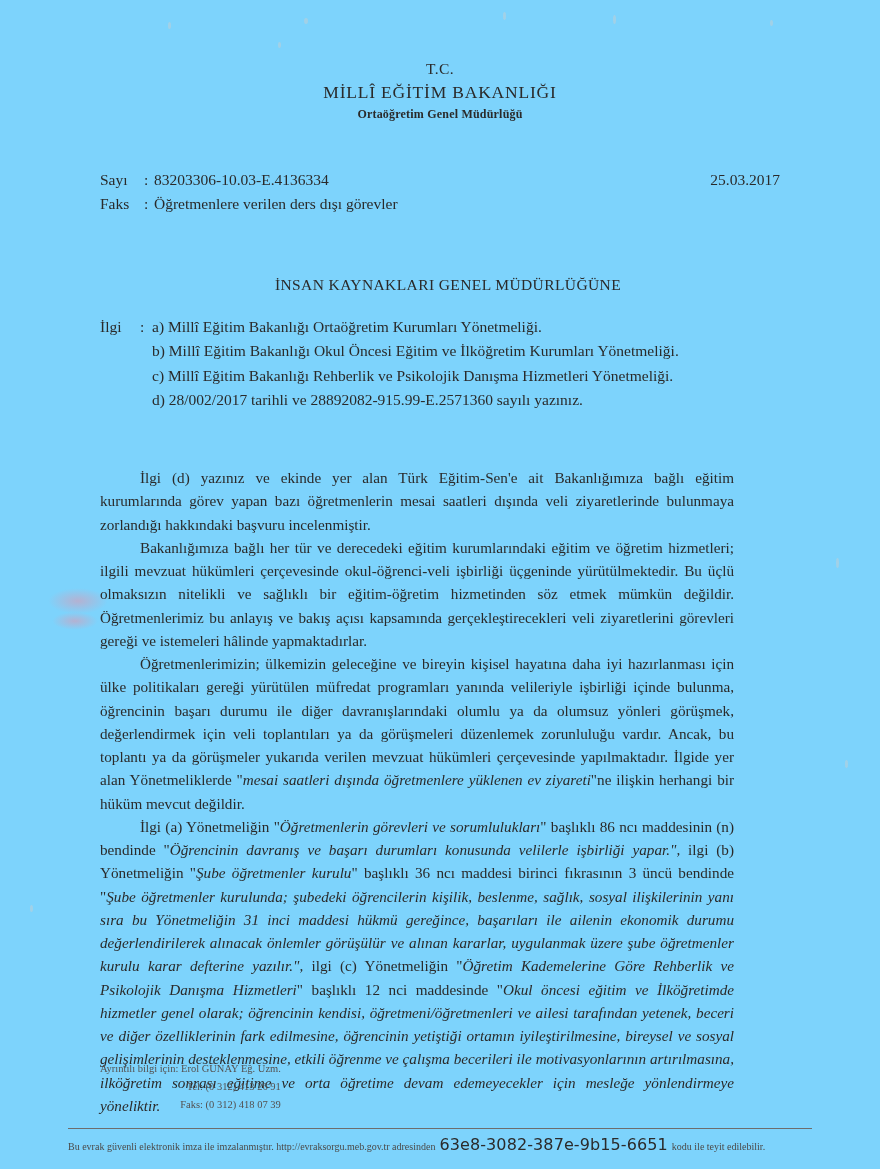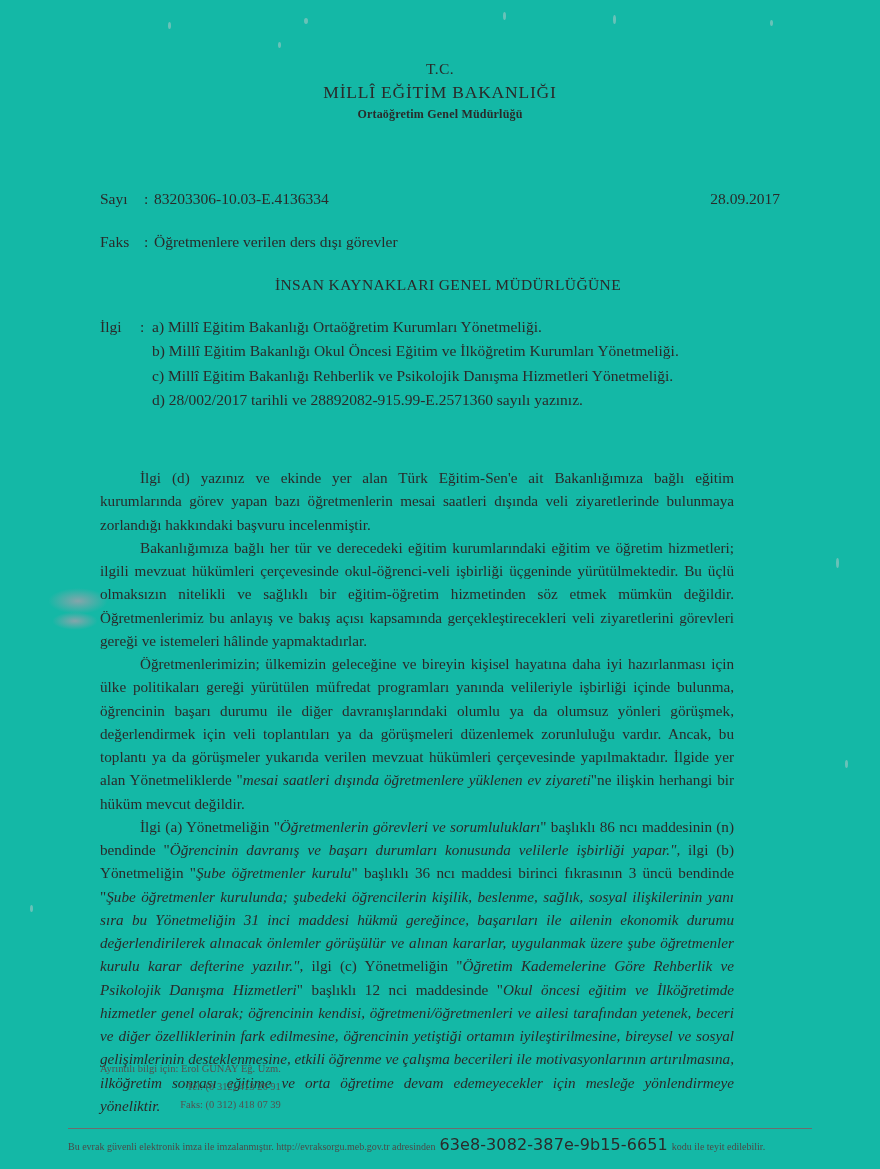--- a/index.html
+++ b/index.html
@@ -5,21 +5,21 @@
   html, body {
     margin: 0;
     padding: 0;
     background: #ffffff;
   }
   .page {
     position: relative;
     width: 880px;
     height: 1169px;
     margin: 0 auto;
-    background: #14b8a6;
+    background: #7dd3fc;
     font-family: "Liberation Serif", "DejaVu Serif", serif;
     color: #2a2a2a;
     overflow: hidden;
   }
 
   
   .speck {
     position: absolute;
     background: #cfcfcf;
     opacity: .45;
@@ -70,21 +70,20 @@
   .meta-label {
     width: 44px;
     flex: none;
   }
   .meta-sep {
     width: 10px;
     flex: none;
   }
   .meta-value {
     flex: 1;
-    margin-top: 19px;
   }
   .meta-date {
     flex: none;
     text-align: right;
     padding-left: 14px;
   }
 
   
   .addressee {
     position: absolute;
@@ -211,21 +210,21 @@
     <div class="lh-tc">T.C.</div>
     <div class="lh-ministry">MİLLÎ EĞİTİM BAKANLIĞI</div>
     <div class="lh-dept">Ortaöğretim Genel Müdürlüğü</div>
   </div>
 
   <div class="meta">
     <div class="meta-row">
       <span class="meta-label">Sayı</span>
       <span class="meta-sep">:</span>
       <span class="meta-value">83203306-10.03-E.4136334</span>
-      <span class="meta-date">28.09.2017</span>
+      <span class="meta-date">25.03.2017</span>
     </div>
     <div class="meta-row">
       <span class="meta-label">Faks</span>
       <span class="meta-sep">:</span>
       <span class="meta-value">Öğretmenlere  verilen ders dışı görevler</span>
     </div>
   </div>
 
   <div class="addressee">İNSAN KAYNAKLARI GENEL MÜDÜRLÜĞÜNE</div>
 

